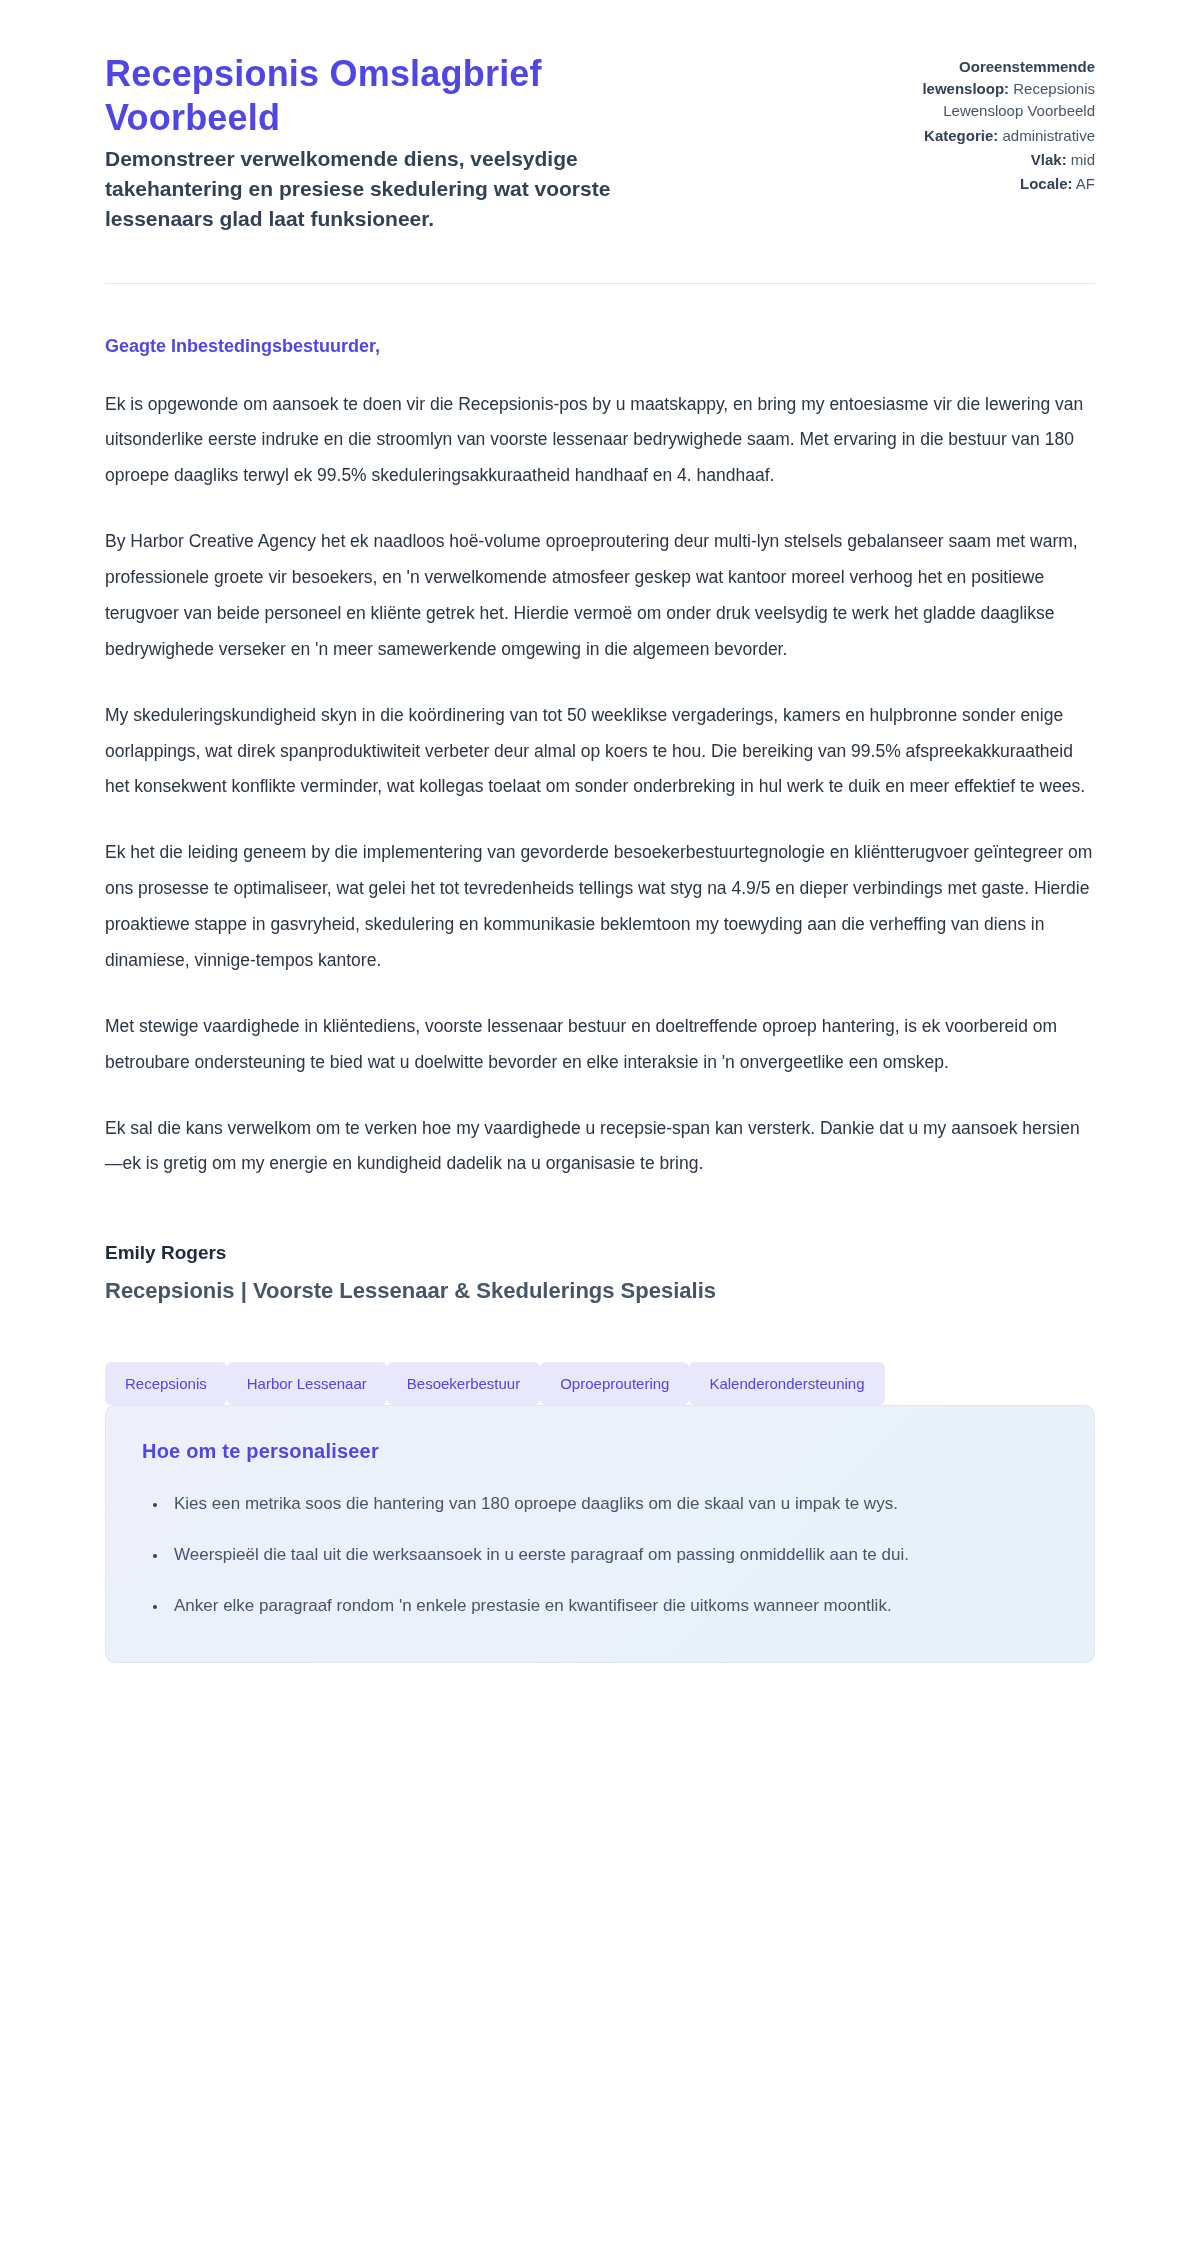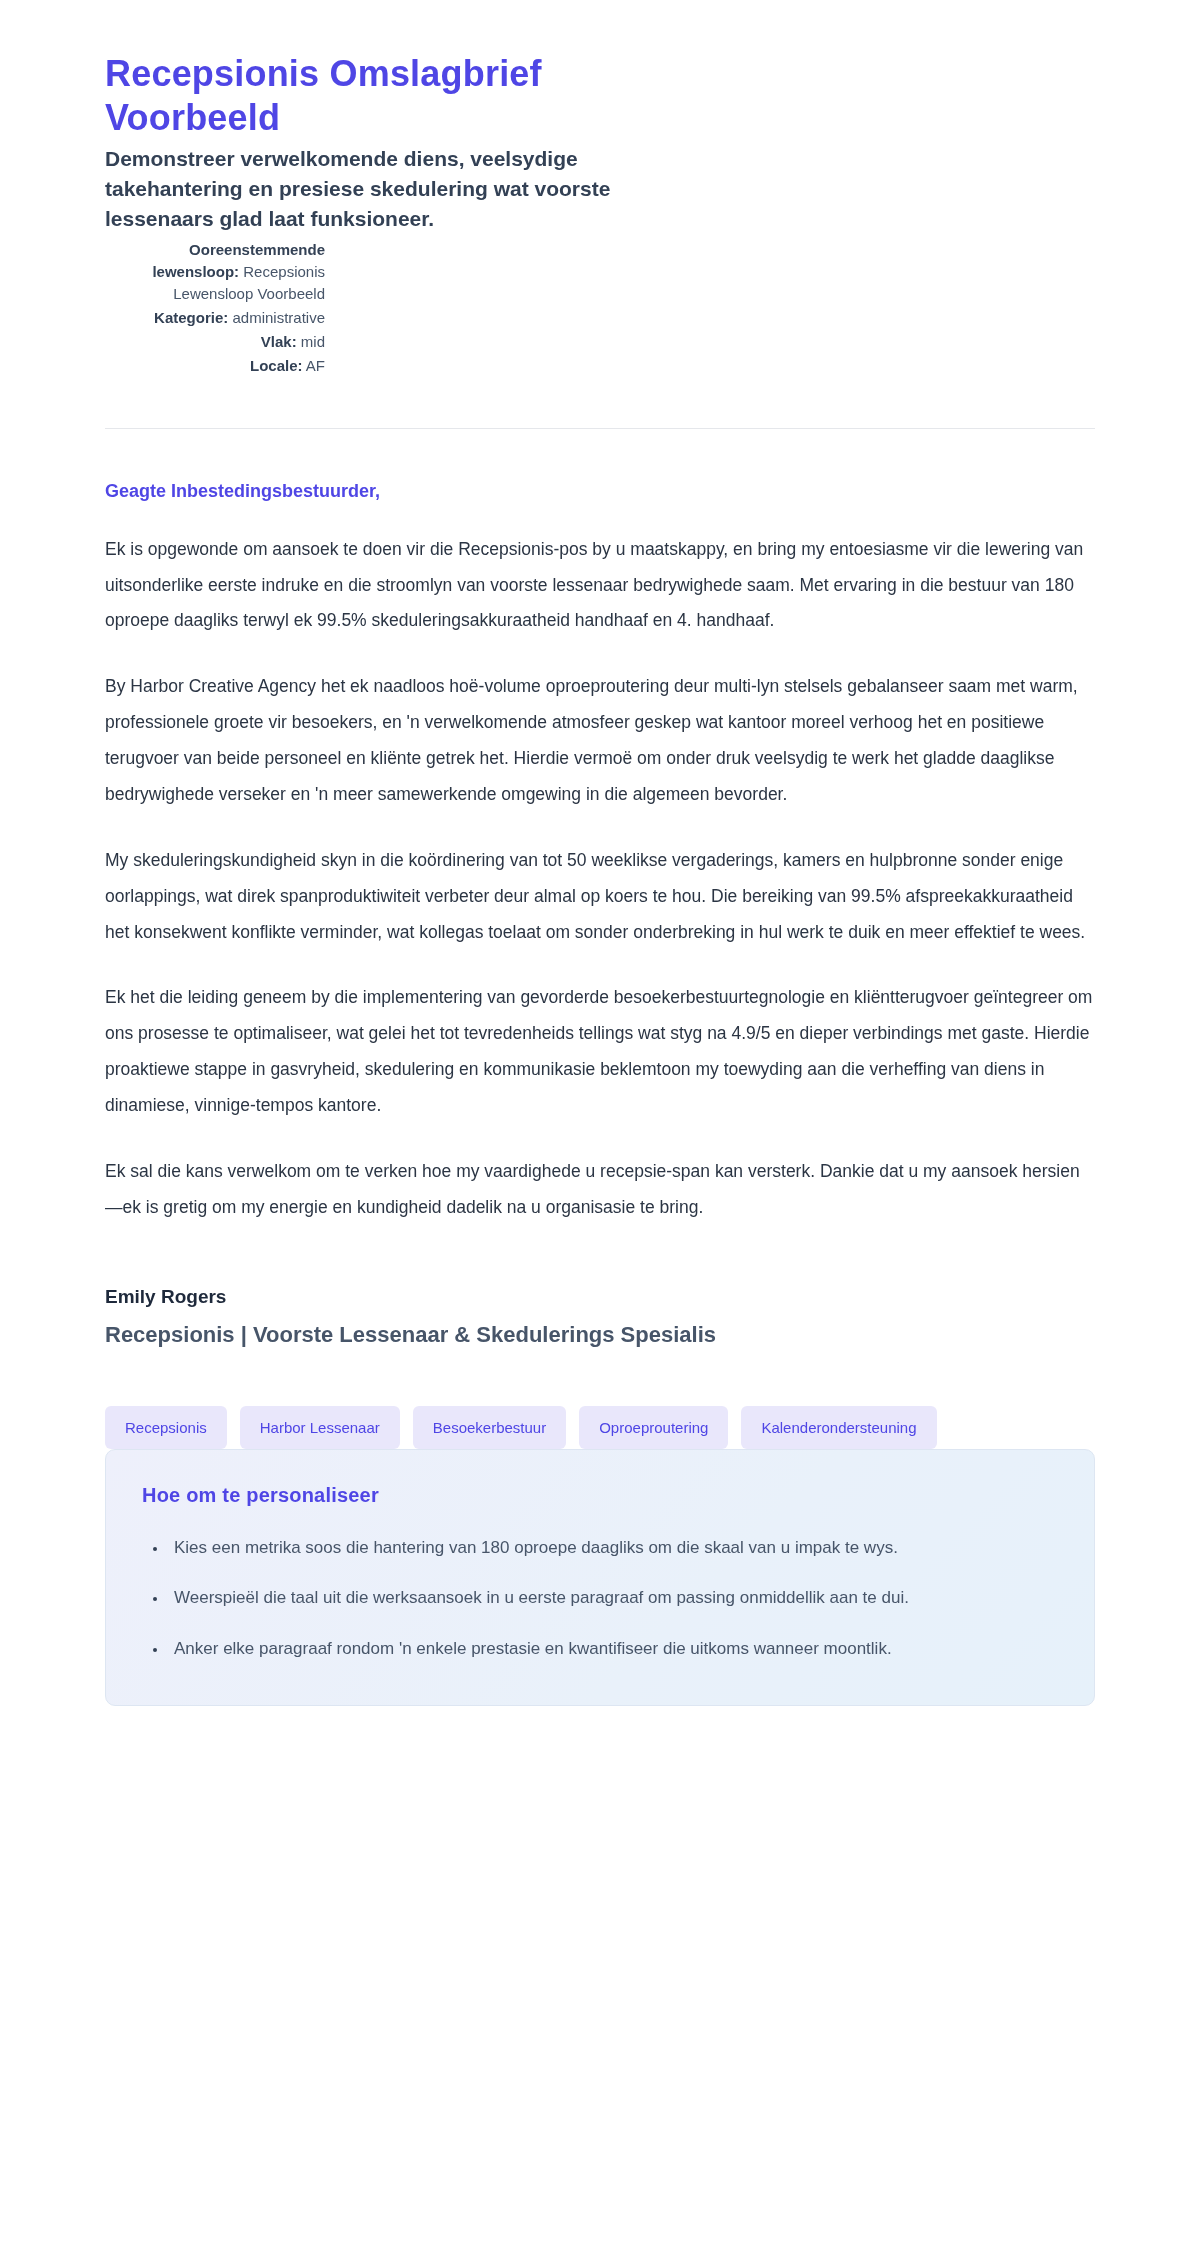--- a/index.html
+++ b/index.html
@@ -23,21 +23,20 @@
     width:990px;
     margin:0 auto;
     padding-top:52px;
     padding-bottom:70px;
   }
   
   .header{
     display:flex;
     justify-content:space-between;
     align-items:flex-start;
-    flex-direction:column;
   }
   .header-left{flex:1 1 auto;}
   h1.title{
     font-size:36px;
     font-weight:700;
     line-height:1.22;
     color:var(--accent);
     max-width:560px;
     letter-spacing:.2px;
   }
@@ -91,21 +90,20 @@
     margin-top:14px;
     font-size:22px;
     color:var(--muted-text);
     font-weight:bold;
   }
   
   .tags{
     margin-top:58px;
     display:flex;
     flex-wrap:wrap;
-    gap:13px;
   }
   .tag{
     display:inline-block;
     background:var(--tag-bg);
     color:var(--accent);
     font-size:15px;
     line-height:1;
     padding:14px 20px;
     border-radius:6px;
     white-space:nowrap;
@@ -180,20 +178,21 @@
     <div>
 
         <p class="para">Ek is opgewonde om aansoek te doen vir die Recepsionis-pos by u maatskappy, en bring my entoesiasme vir die lewering van uitsonderlike eerste indruke en die stroomlyn van voorste lessenaar bedrywighede saam. Met ervaring in die bestuur van 180 oproepe daagliks terwyl ek 99.5% skeduleringsakkuraatheid handhaaf en 4. handhaaf.</p>
 
         <p class="para">By Harbor Creative Agency het ek naadloos hoë-volume oproeproutering deur multi-lyn stelsels gebalanseer saam met warm, professionele groete vir besoekers, en 'n verwelkomende atmosfeer geskep wat kantoor moreel verhoog het en positiewe terugvoer van beide personeel en kliënte getrek het. Hierdie vermoë om onder druk veelsydig te werk het gladde daaglikse bedrywighede verseker en 'n meer samewerkende omgewing in die algemeen bevorder.</p>
 
         <p class="para">My skeduleringskundigheid skyn in die koördinering van tot 50 weeklikse vergaderings, kamers en hulpbronne sonder enige oorlappings, wat direk spanproduktiwiteit verbeter deur almal op koers te hou. Die bereiking van 99.5% afspreekakkuraatheid het konsekwent konflikte verminder, wat kollegas toelaat om sonder onderbreking in hul werk te duik en meer effektief te wees.</p>
 
         <p class="para">Ek het die leiding geneem by die implementering van gevorderde besoekerbestuurtegnologie en kliëntterugvoer geïntegreer om ons prosesse te optimaliseer, wat gelei het tot tevredenheids tellings wat styg na 4.9/5 en dieper verbindings met gaste. Hierdie proaktiewe stappe in gasvryheid, skedulering en kommunikasie beklemtoon my toewyding aan die verheffing van diens in dinamiese, vinnige-tempos kantore.</p>
 
+        <p class="para">Met stewige vaardighede in kliëntediens, voorste lessenaar bestuur en doeltreffende oproep hantering, is ek voorbereid om betroubare ondersteuning te bied wat u doelwitte bevorder en elke interaksie in 'n onvergeetlike een omskep.</p>
 
         <p class="para">Ek sal die kans verwelkom om te verken hoe my vaardighede u recepsie-span kan versterk. Dankie dat u my aansoek hersien—ek is gretig om my energie en kundigheid dadelik na u organisasie te bring.</p>
       </div>
 
     <div class="signature">
       <p class="sig-name">Emily Rogers</p>
       <p class="sig-role">Recepsionis | Voorste Lessenaar &amp; Skedulerings Spesialis</p>
     </div>
 
     <div class="tags">

